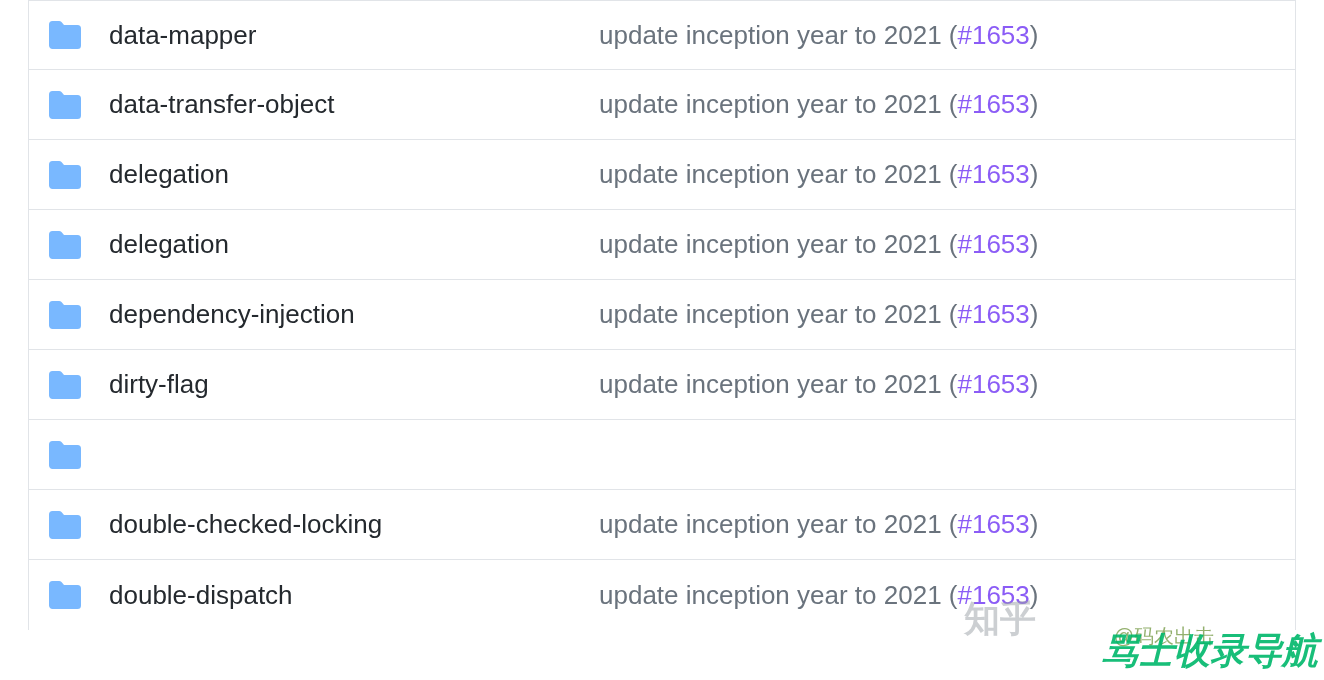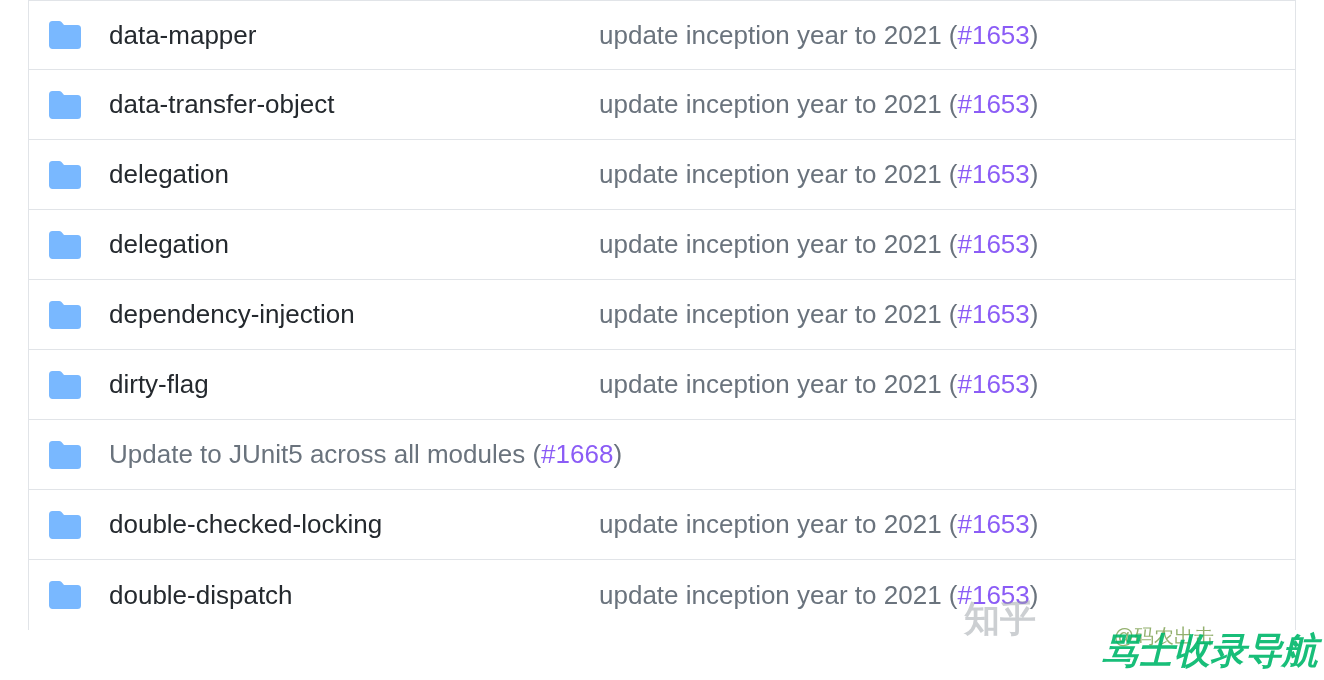--- a/index.html
+++ b/index.html
@@ -159,21 +159,20 @@
     <span class="file-name">dirty-flag</span>
     <span class="commit-msg"><span>update inception year to 2021 (</span><span class="issue-link">#1653</span><span class="paren">)</span></span>
   </div>
 
   <div class="file-row">
     <span class="folder-icon">
       <svg viewBox="0 0 16 16">
           <path d="M1.75 1A1.75 1.75 0 000 2.75v10.5C0 14.216.784 15 1.75 15h12.5A1.75 1.75 0 0016 13.25v-8.5A1.75 1.75 0 0014.25 3H7.5L6.25 1.5A1.75 1.75 0 004.9 1H1.75z"></path>
         </svg>
     </span>
-    <span class="commit-msg"><span>Update to JUnit5 across all modules (</span><span class="issue-link">#1668</span><span class="paren">)</span></span>
   </div>
 
   <div class="file-row">
     <span class="folder-icon">
       <svg viewBox="0 0 16 16">
           <path d="M1.75 1A1.75 1.75 0 000 2.75v10.5C0 14.216.784 15 1.75 15h12.5A1.75 1.75 0 0016 13.25v-8.5A1.75 1.75 0 0014.25 3H7.5L6.25 1.5A1.75 1.75 0 004.9 1H1.75z"></path>
         </svg>
     </span>
     <span class="file-name">double-checked-locking</span>
     <span class="commit-msg"><span>update inception year to 2021 (</span><span class="issue-link">#1653</span><span class="paren">)</span></span>

